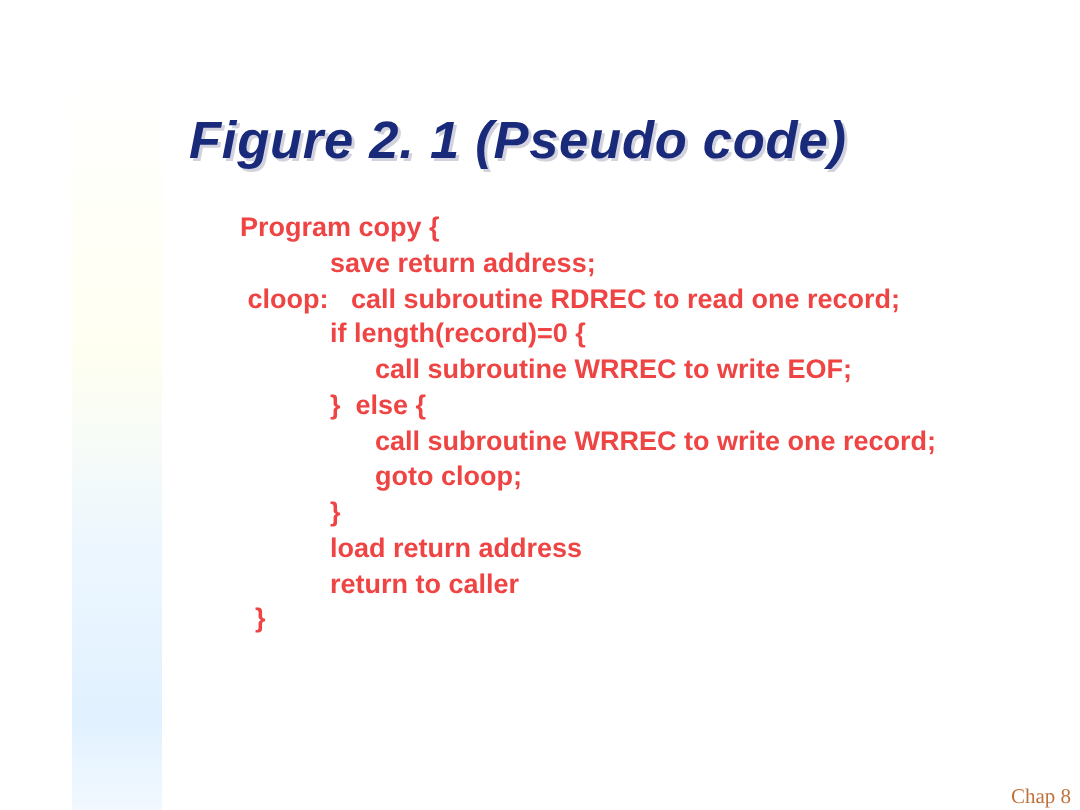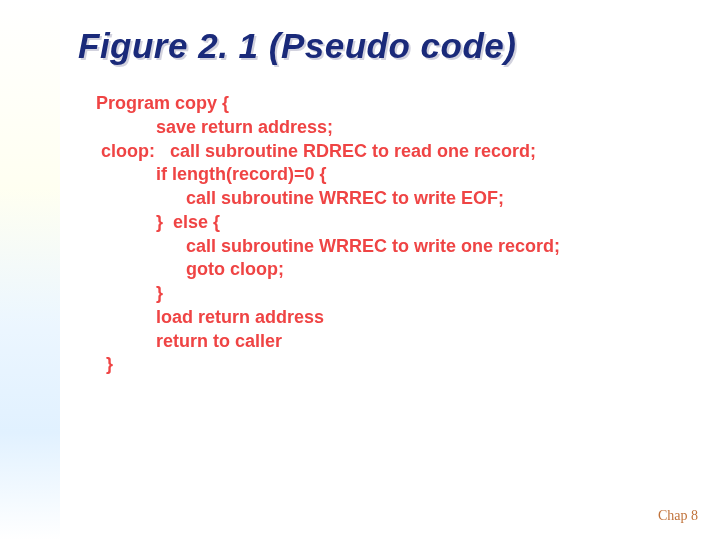--- a/index.html
+++ b/index.html
@@ -1,15 +1,15 @@
 <!DOCTYPE html>
 <html><head>
 <meta charset="utf-8">
 <style>
-  * { margin: 0; padding: 0; box-sizing: border-box; }
+  * { margin: 16px; padding: 0; box-sizing: border-box; }
   body {
     width: 720px;
     height: 540px;
     background: #ffffff;
     font-family: Arial, Helvetica, sans-serif;
     position: relative;
     overflow: hidden;
   }
   .gradient-corner {
     position: absolute;

